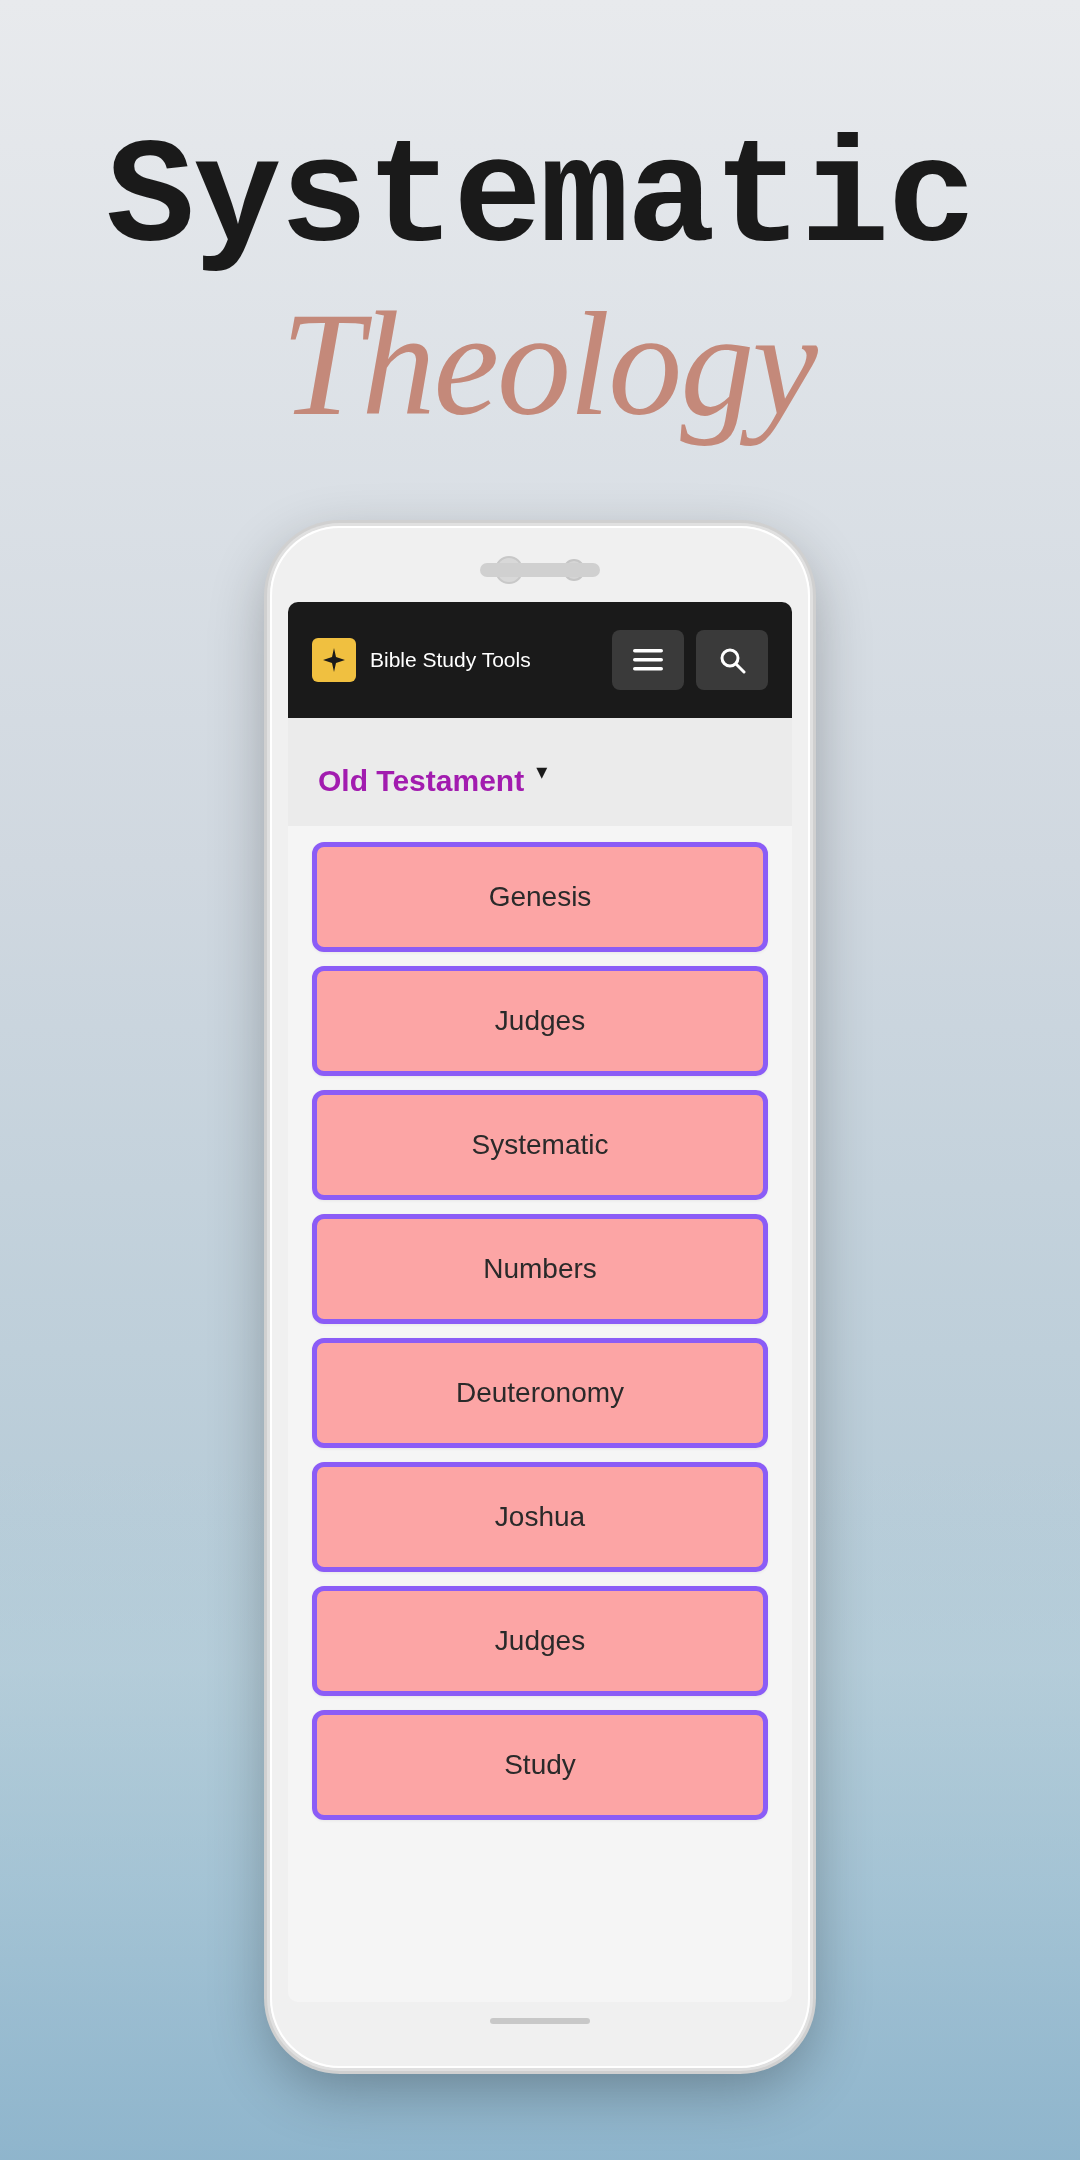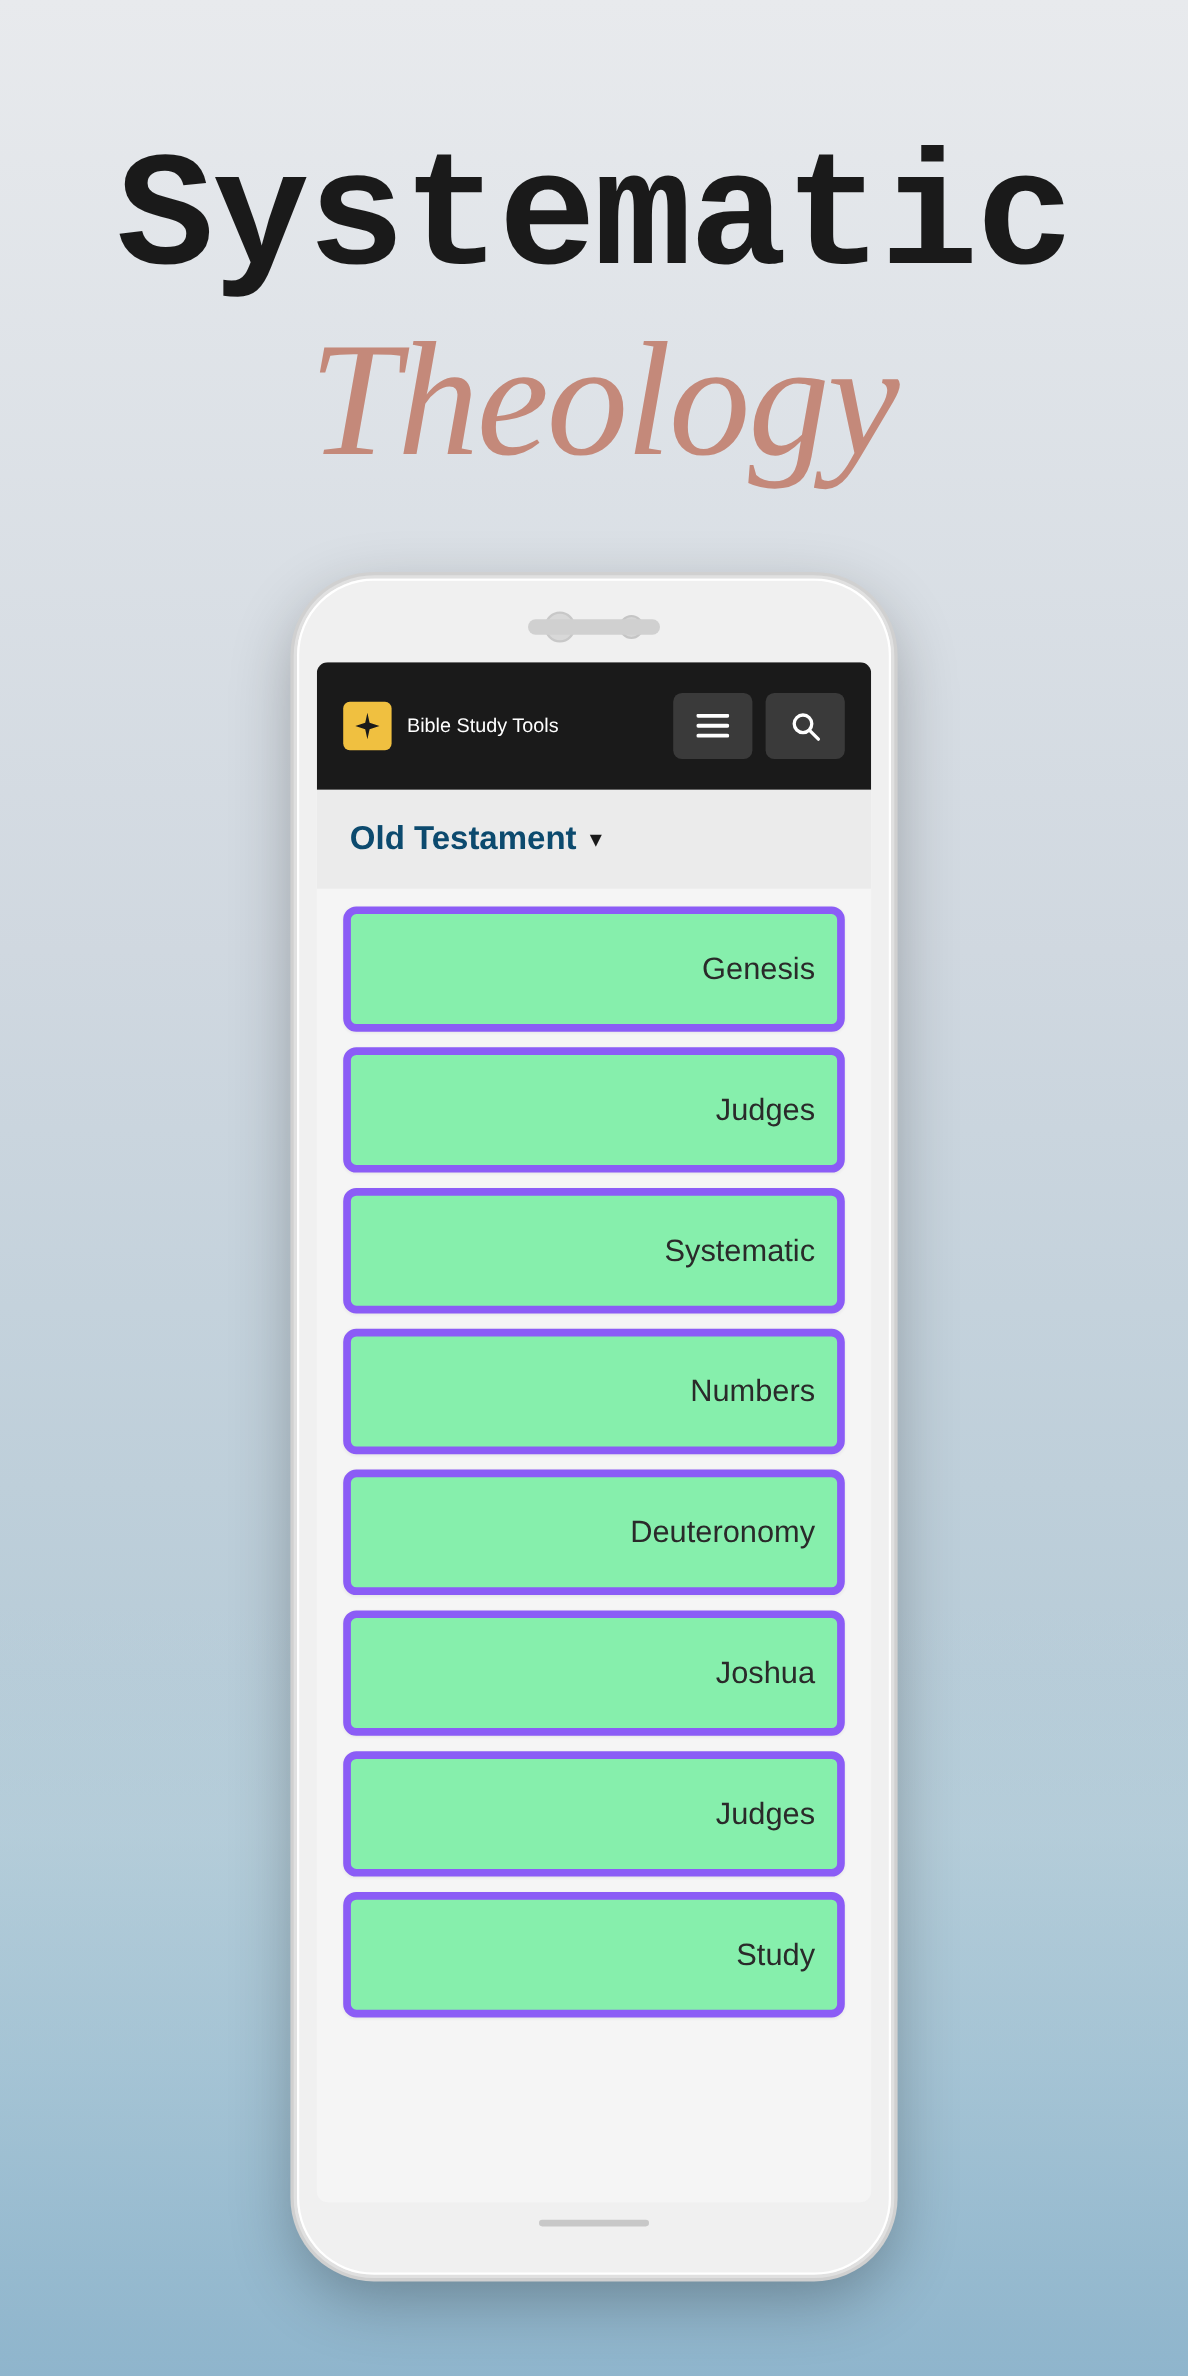--- a/index.html
+++ b/index.html
@@ -143,21 +143,21 @@
       display: flex;
       align-items: center;
       justify-content: center;
       font-size: 22px;
       color: #1a1a1a;
       font-weight: bold;
     }
 
     .logo-text {
       color: #ffffff;
-      font-size: 18px;
+      font-size: 21px;
       font-family: Arial, sans-serif;
       font-weight: 400;
     }
 
     .header-buttons {
       display: flex;
       gap: 12px;
     }
 
     .header-btn {
@@ -178,45 +178,46 @@
     .testament-selector {
       background: #ebebeb;
       padding: 28px 30px;
       display: flex;
       align-items: center;
     }
 
     .testament-label {
       font-size: 30px;
       font-weight: 700;
-      color: #0c4a6e;
+      color: #a21caf;
       font-family: Arial, sans-serif;
+      margin-top: 18px;
     }
 
     .dropdown-arrow {
       margin-left: 12px;
       font-size: 22px;
       color: #1a1a1a;
     }
 
     
     .book-list {
       background: #f5f5f5;
       padding: 16px 24px;
       display: flex;
       flex-direction: column;
       gap: 14px;
     }
 
     .book-item {
-      background: #86efac;
-      border: 7px solid #8b5cf6;
+      background: #fca5a5;
+      border: 5px solid #8b5cf6;
       border-radius: 12px;
       padding: 34px 20px;
-      text-align: right;
+      text-align: center;
       cursor: pointer;
       font-size: 28px;
       color: #2a2a2a;
       font-family: Arial, sans-serif;
       font-weight: 400;
       box-shadow: 0 1px 3px rgba(0,0,0,0.06);
     }
 
     
     .phone-bottom {

